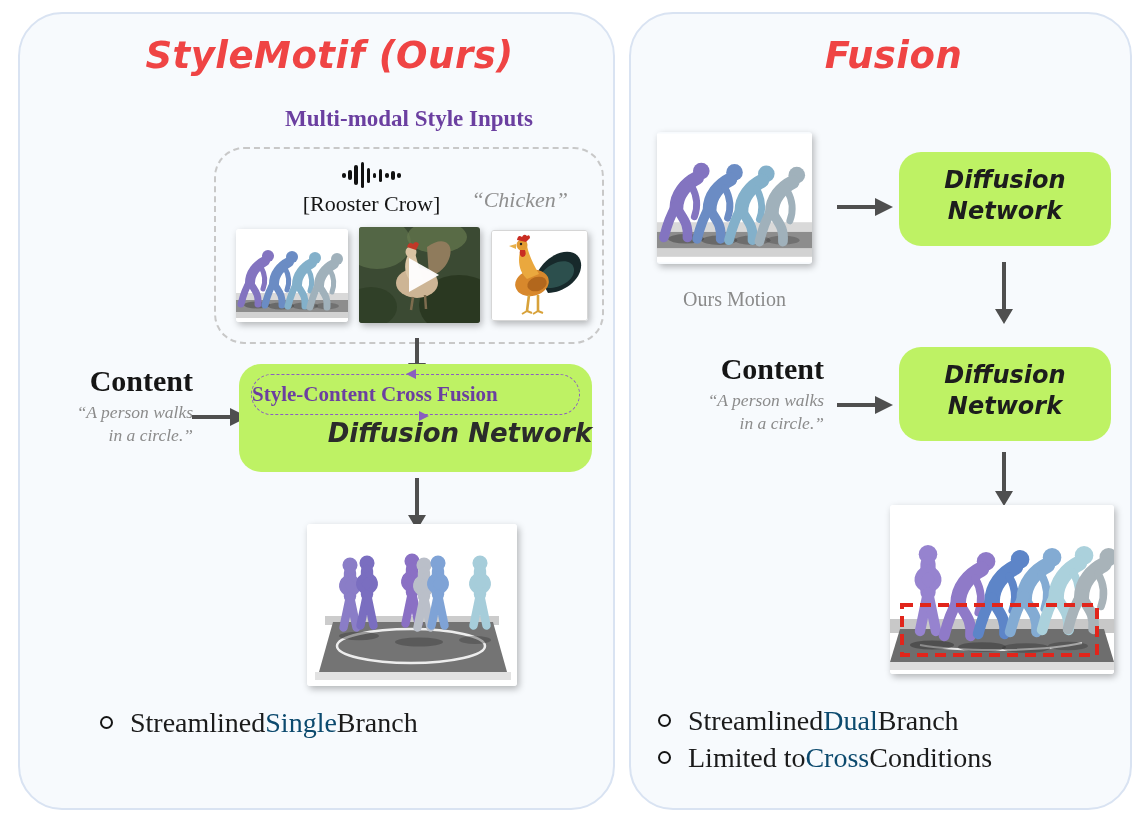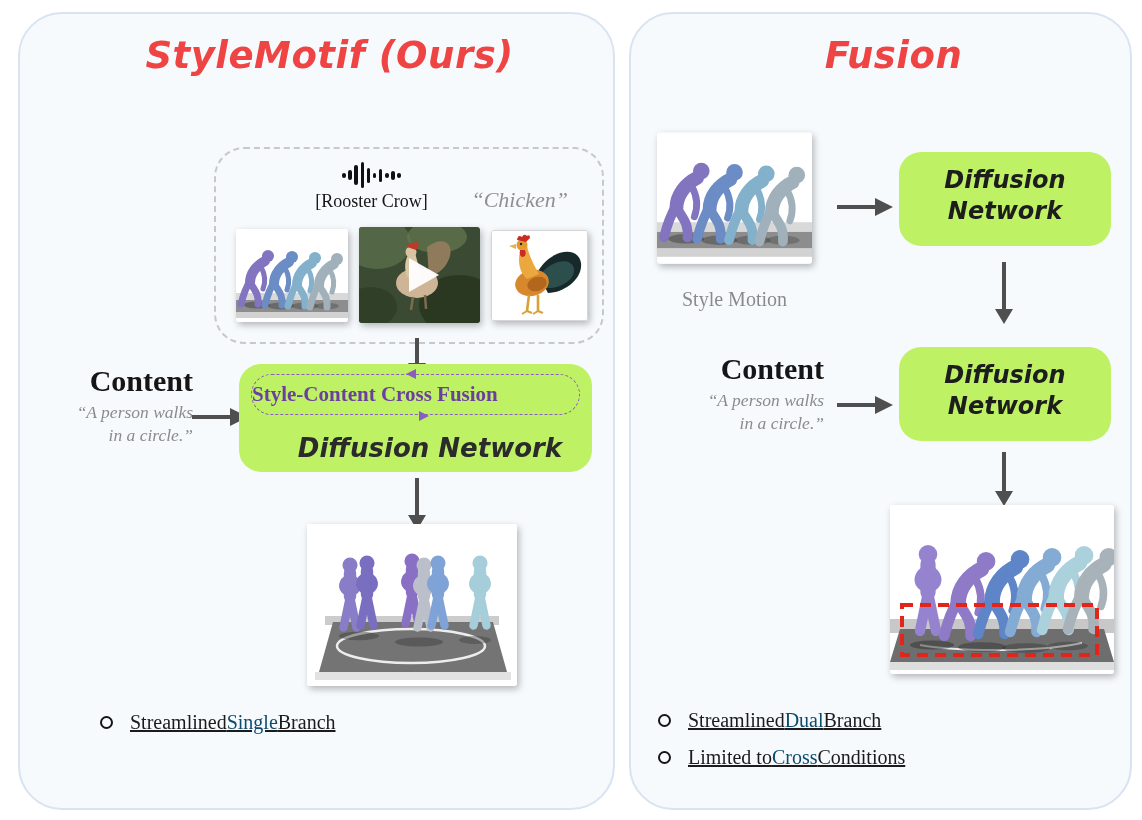--- a/index.html
+++ b/index.html
@@ -12,58 +12,59 @@
   .panel-title{position:absolute;top:20px;left:0;width:100%;margin:0;text-align:center;
                font-family:"DejaVu Sans",sans-serif;font-style:italic;font-weight:bold;
                font-size:37px;color:#ef4444;letter-spacing:.5px;padding-left:13px;}
   .si-heading{position:absolute;top:92px;left:194px;width:390px;text-align:center;
               font-size:23px;font-weight:bold;color:#6b3fa0;}
   .dashed-box{position:absolute;left:194px;top:133px;width:390px;height:197px;
               border:2.5px dashed #c8c8c8;border-radius:30px;box-sizing:border-box;}
   .audio-col{position:absolute;left:48px;top:12px;width:215px;text-align:center;}
   .waveform{display:flex;align-items:center;justify-content:center;gap:2.5px;height:28px;}
   .waveform span{display:inline-block;width:3.6px;background:#111;border-radius:2px;}
-  .audio-label{margin-top:2px;font-size:18px;color:#151515;}
+  .audio-label{margin-top:2px;font-size:22px;color:#151515;}
   .chicken{position:absolute;right:34px;top:38px;font-size:22px;font-style:italic;color:#8f8f8f;}
   .img-row{position:absolute;left:20px;top:78px;display:flex;align-items:center;gap:11px;}
   .fig-img{display:block;border-radius:3px;box-shadow:2px 3px 7px rgba(0,0,0,.28);}
   .video-wrap{position:relative;}
   .arrow-svg{position:absolute;}
   .content-block{position:absolute;text-align:right;}
   .content-heading{font-size:30px;font-weight:bold;color:#151515;line-height:1.1;}
   .content-quote{margin-top:4px;font-size:17.5px;font-style:italic;color:#8b8b8b;line-height:1.3;}
   .net-box{position:absolute;background:#bef264;border-radius:22px;box-sizing:border-box;}
   #left-net-box{left:219px;top:350px;width:353px;height:108px;}
   .fusion-pill{position:relative;margin:10px 12px 0;height:41px;border:1.6px dashed #8a5ec0;
                border-radius:22px;box-sizing:border-box;text-align:left;line-height:38px;
                font-size:21px;font-weight:bold;color:#6b3fa0;}
   .pill-arrow{position:absolute;width:0;height:0;border-top:5.5px solid transparent;
               border-bottom:5.5px solid transparent;}
   .pill-arrow.top{top:-6.5px;left:47%;border-right:10px solid #8a5ec0;}
   .pill-arrow.bottom{bottom:-6.5px;left:51%;border-left:10px solid #8a5ec0;}
-  .net-name{margin-top:18px;text-align:center;font-family:"DejaVu Sans",sans-serif;
+  .net-name{margin-top:3px;text-align:right;font-family:"DejaVu Sans",sans-serif;
             font-style:italic;font-weight:bold;font-size:26px;color:#2b2b2b;padding-left:29px;}
   .net-two-line{padding-top:13px;text-align:center;font-family:"DejaVu Sans",sans-serif;
                 font-style:italic;font-weight:bold;font-size:24px;color:#1d1d1d;line-height:31px;}
-  .bullets{position:absolute;font-size:20px;color:#1b1b1b;text-decoration:underline;}
+  .bullets{position:absolute;font-size:28px;color:#1b1b1b;}
   .bullet-line{display:flex;align-items:center;height:37px;}
   .bullet-dot{flex:0 0 auto;width:13px;height:13px;border:2.2px solid #151515;border-radius:50%;
               margin-right:17px;box-sizing:border-box;}
   .hl{color:#0c4a6e;}
   .muted-label{position:absolute;text-align:center;font-size:20px;color:#8a8a8a;}
   .hidden-defs{position:absolute;width:0;height:0;overflow:hidden;}
 </style>
 </head>
 <body>
 
 <div class="stage">
 
   <section class="panel" id="left-panel">
     <h1 class="panel-title">StyleMotif (Ours)</h1>
 
+    <div class="si-heading">Multi-modal Style Inputs</div>
 
     <div class="dashed-box">
       <div class="audio-col">
         <div class="waveform">
           <span style="height:5px"></span>
           <span style="height:10px"></span>
           <span style="height:20px"></span>
           <span style="height:26px"></span>
           <span style="height:15px"></span>
           <span style="height:5px"></span>
@@ -137,21 +138,21 @@
       </div>
     </div>
   </section>
 
   <section class="panel" id="right-panel">
     <h1 class="panel-title">Fusion</h1>
 
     <svg class="fig-img arrow-svg" style="left:26px;top:118px" width="155" height="132" viewBox="0 0 112 93">
       <use href="#motion-scene"></use>
     </svg>
-    <div class="muted-label" style="left:26px;top:274px;width:155px">Style Motion</div>
+    <div class="muted-label" style="left:26px;top:274px;width:155px">Ours Motion</div>
 
     <svg class="arrow-svg" style="left:206px;top:182px" width="56" height="22">
       <line x1="0" y1="11" x2="40" y2="11" stroke="#4f4f4f" stroke-width="4"></line>
       <polygon points="38,2 56,11 38,20" fill="#4f4f4f"></polygon>
     </svg>
 
     <div class="net-box" style="left:268px;top:138px;width:212px;height:94px">
       <div class="net-two-line">
         <div>Diffusion</div>
         <div>Network</div>

